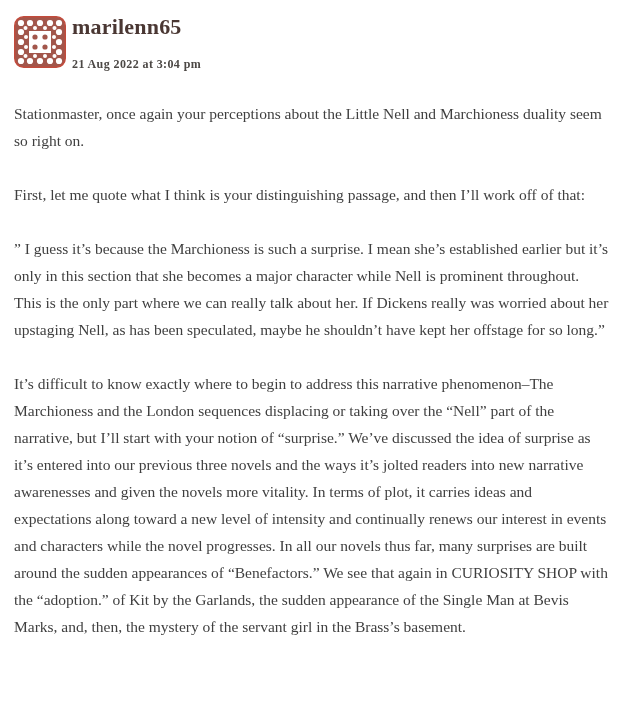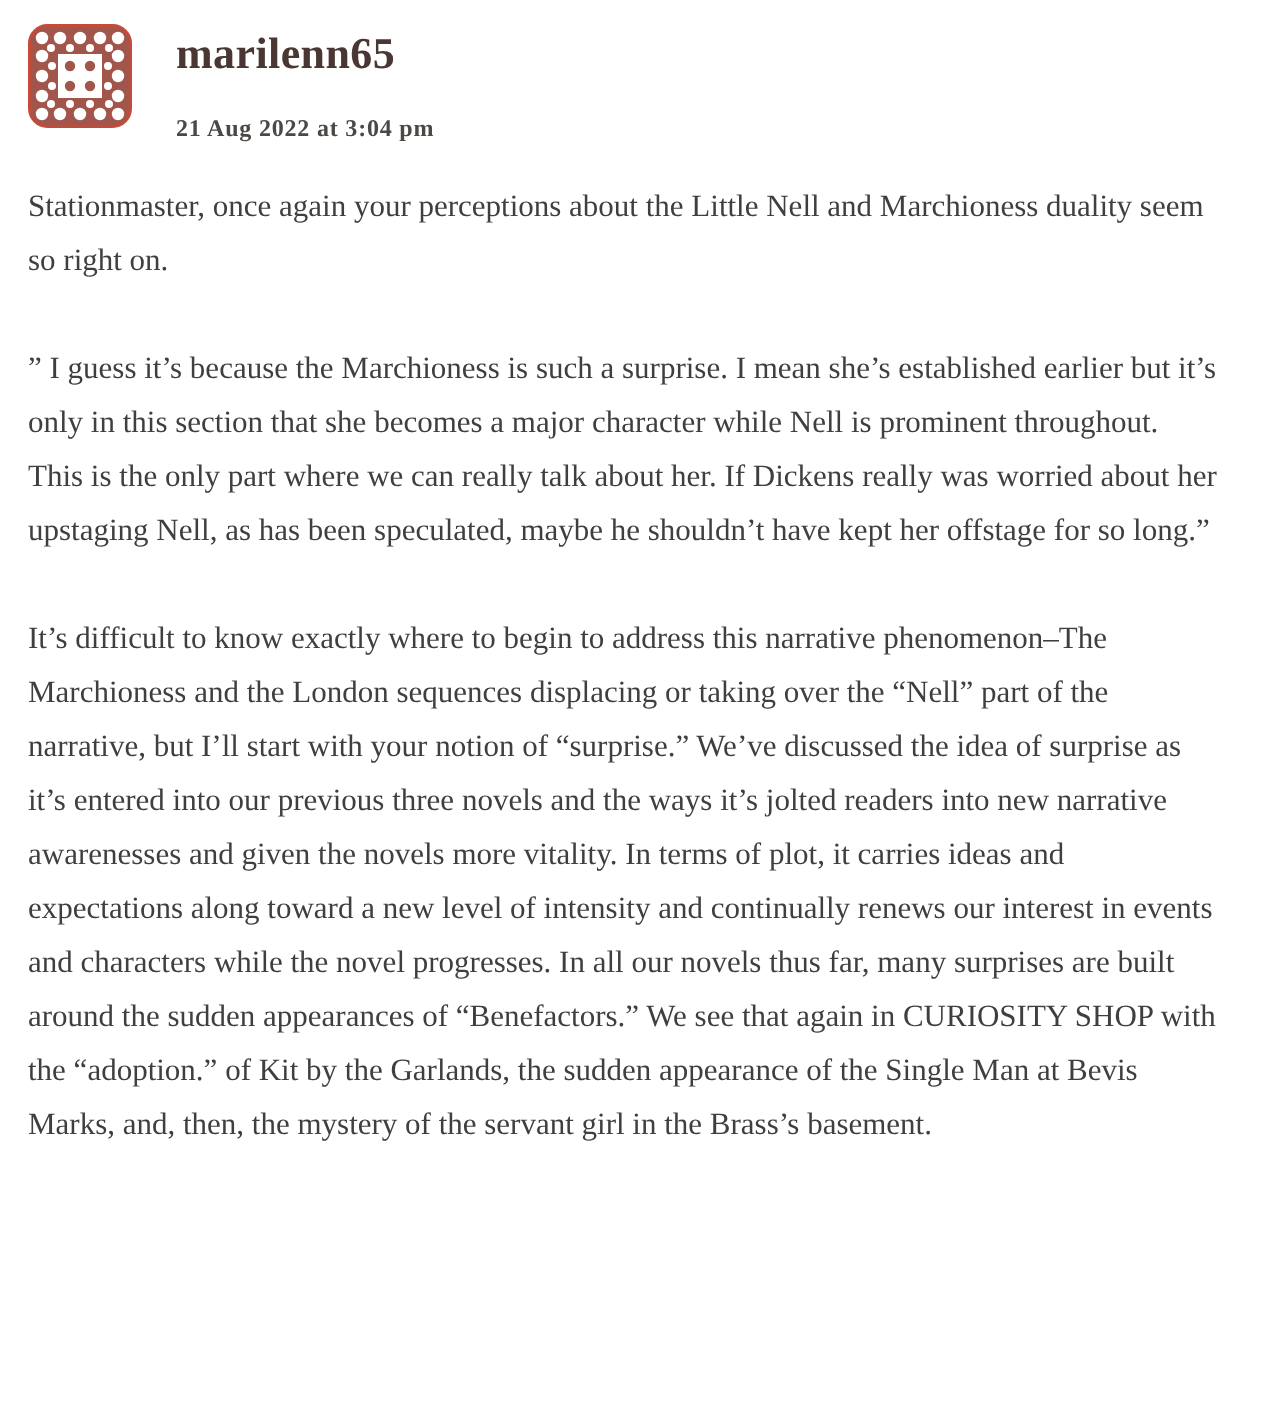--- a/index.html
+++ b/index.html
@@ -15,22 +15,22 @@
     font-family: "Liberation Serif", "DejaVu Serif", serif;
   }
   .page {
     width: 637px;
     min-height: 709px;
     padding: 12px 27px 24px 14px;
     background: var(--background);
   }
   .comment-header {
     display: flex;
-    align-items: flex-start;
-    gap: 22px;
+    align-items: center;
+    gap: 6px;
   }
   .avatar { display: block; width: 52px; height: 52px; flex: 0 0 auto; }
   .avatar svg { display: block; }
   .comment-meta { padding-top: 2px; }
   .author-name {
     font-family: "Liberation Serif", serif;
     font-weight: 700;
     font-size: 22px;
     line-height: 26px;
     color: var(--author-color);
@@ -38,21 +38,21 @@
   }
   .comment-date {
     margin-top: 17px;
     font-family: "Liberation Serif", serif;
     font-weight: 700;
     font-size: 12px;
     letter-spacing: 0.4px;
     color: var(--date-color);
   }
   .comment-body {
-    margin-top: 18px;
+    margin-top: 28px;
     width: 596px;
     color: var(--body-color);
   }
   .comment-body p {
     margin: 0 0 27px 0;
     font-size: 15.5px;
     line-height: 27px;
     text-align: left;
   }
   .comment-body p:last-child { margin-bottom: 0; }
@@ -108,18 +108,19 @@
       </span>
 
       <div class="comment-meta">
         <div class="author-name">marilenn65</div>
         <div class="comment-date">21 Aug 2022 at 3:04 pm</div>
       </div>
     </header>
 
     <div class="comment-body">
       <p>Stationmaster, once again your perceptions about the Little Nell and Marchioness duality seem so right on.</p>
+      <p>First, let me quote what I think is your distinguishing passage, and then I’ll work off of that:</p>
       <p>” I guess it’s because the Marchioness is such a surprise. I mean she’s established earlier but it’s only in this section that she becomes a major character while Nell is prominent throughout. This is the only part where we can really talk about her. If Dickens really was worried about her upstaging Nell, as has been speculated, maybe he shouldn’t have kept her offstage for so long.”</p>
       <p>It’s difficult to know exactly where to begin to address this narrative phenomenon–The Marchioness and the London sequences displacing or taking over the “Nell” part of the narrative, but I’ll start with your notion of “surprise.” We’ve discussed the idea of surprise as it’s entered into our previous three novels and the ways it’s jolted readers into new narrative awarenesses and given the novels more vitality. In terms of plot, it carries ideas and expectations along toward a new level of intensity and continually renews our interest in events and characters while the novel progresses. In all our novels thus far, many surprises are built around the sudden appearances of “Benefactors.” We see that again in CURIOSITY SHOP with the “adoption.” of Kit by the Garlands, the sudden appearance of the Single Man at Bevis Marks, and, then, the mystery of the servant girl in the Brass’s basement.</p>
     </div>
 
   </article>
 </div>
 
 </body></html>

